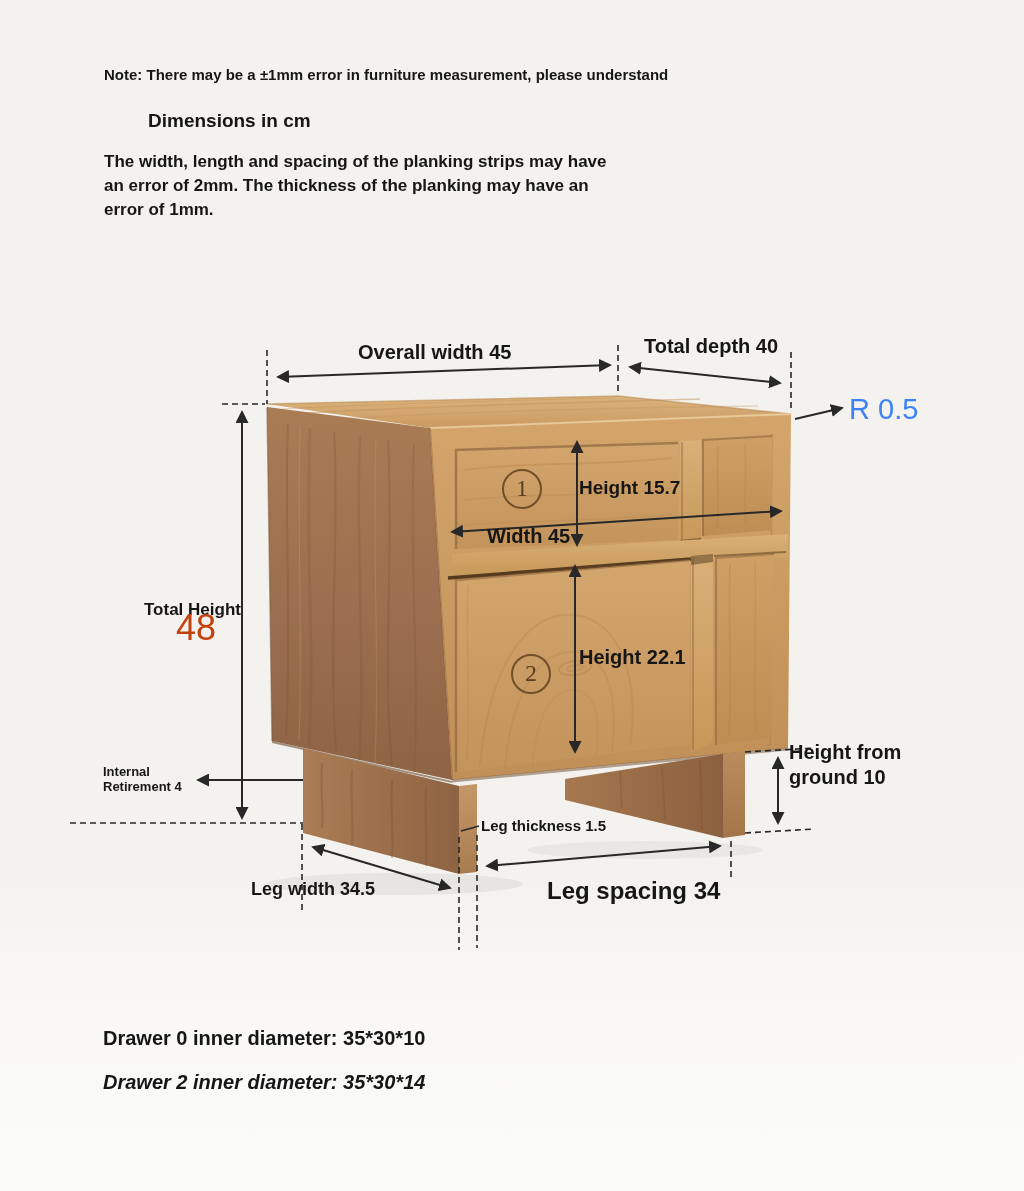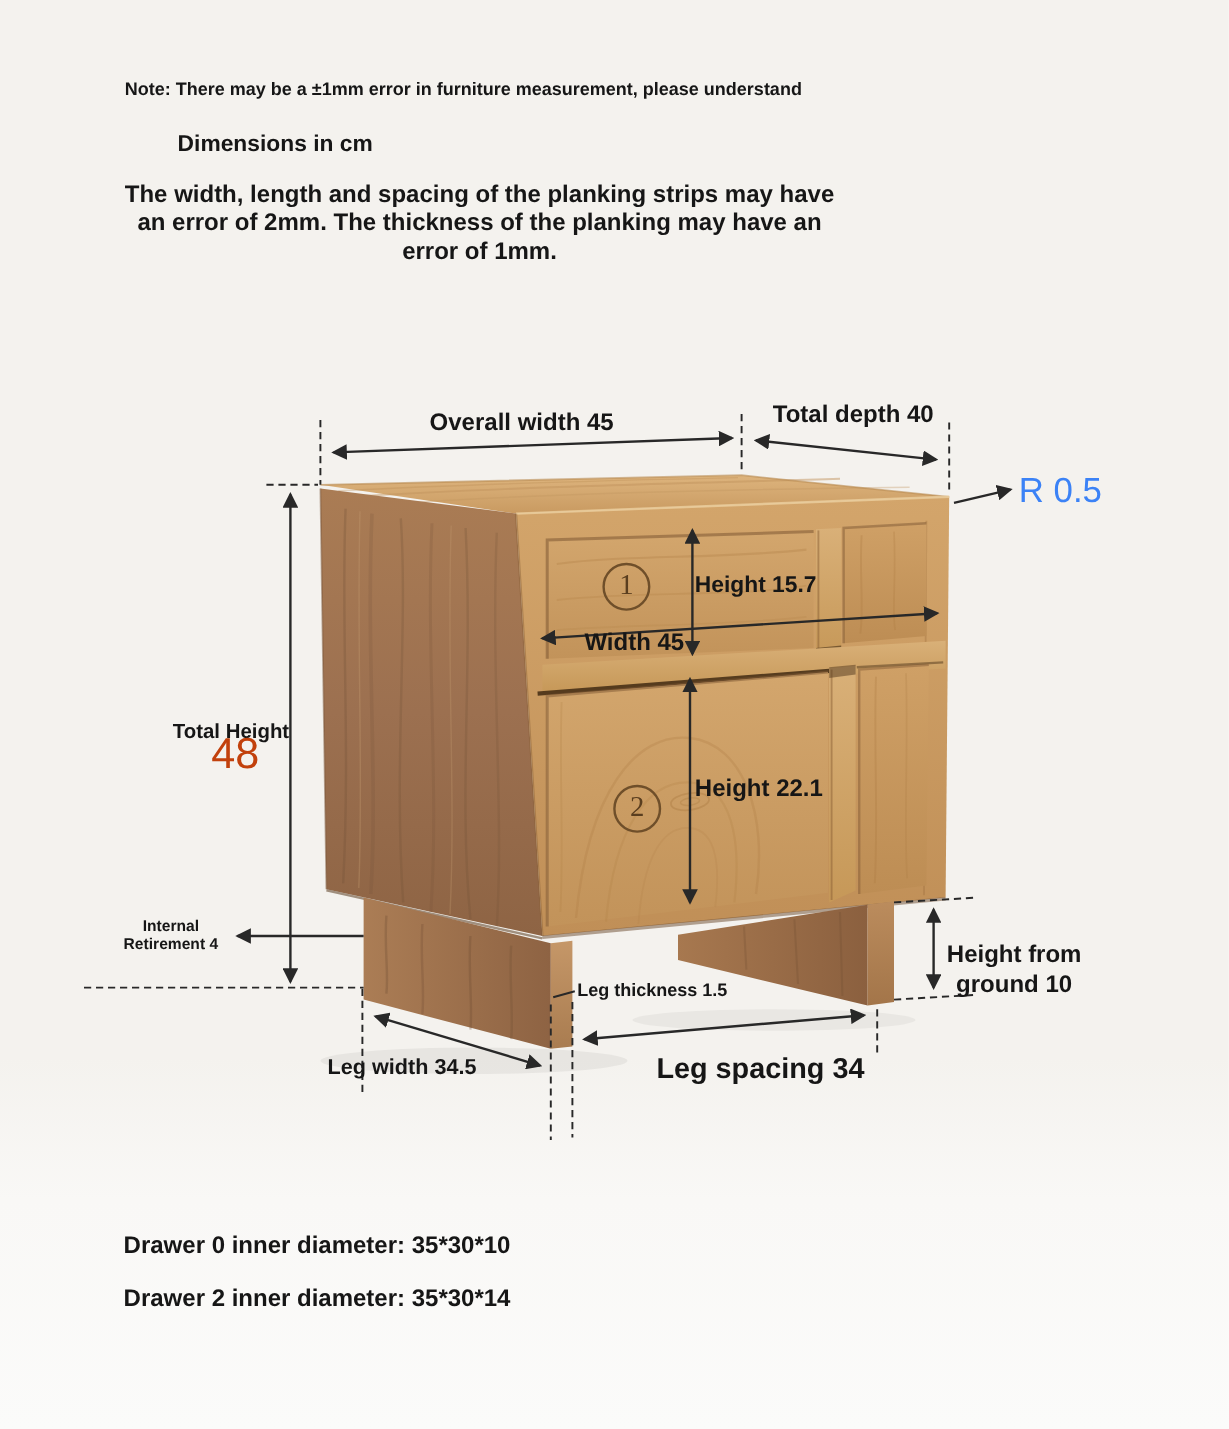--- a/index.html
+++ b/index.html
@@ -2,21 +2,21 @@
 <html><head>
 <meta charset="utf-8">
 <style>
   html,body{margin:0;padding:0;}
   body{
     width:1024px;height:1191px;position:relative;overflow:hidden;
     background:linear-gradient(180deg,#f4f2ee 0%,#f4f2ee 74%,#f9f8f6 84%,#fbfbfa 100%);
     font-family:"Liberation Sans", sans-serif;color:#161616;
   }
   #scene{position:absolute;left:0;top:0;}
-  .lbl{position:absolute;font-weight:bold;white-space:pre-line;line-height:1.22;text-align:center;}
+  .lbl{position:absolute;font-weight:bold;white-space:pre-line;line-height:1.22;}
   .thin{font-weight:normal;}
   .circle-num{
     position:absolute;border:2px solid #6f4f2a;border-radius:50%;
     width:36px;height:36px;text-align:center;line-height:35px;
     color:#5a3e1f;font-family:"Liberation Serif", serif;font-size:24px;
     background:transparent;
   }
 </style>
 </head>
 <body>
@@ -238,21 +238,21 @@
       <line x1="731" y1="841" x2="731" y2="879" stroke-width="1.6" stroke-dasharray="6 4"></line>
       <line x1="487" y1="866" x2="720" y2="846" marker-start="url(#arw)" marker-end="url(#arw)"></line>
     </g>
   </g>
 </svg>
 
 <div class="lbl" style="left:104px;top:66px;font-size:15px;">Note: There may be a ±1mm error in furniture measurement, please understand</div>
 
 <div class="lbl" style="left:104px;top:109px;font-size:19px;margin-left:44px;">Dimensions in cm</div>
 
-<div class="lbl" style="left:104px;top:150px;font-size:20px;line-height:24px;">The width, length and spacing of the planking strips may have
+<div class="lbl" style="left:104px;top:150px;font-size:17px;line-height:24px;">The width, length and spacing of the planking strips may have
 an error of 2mm. The thickness of the planking may have an
 error of 1mm.</div>
 
 <div class="lbl" style="left:358px;top:340px;font-size:20px;">Overall width 45</div>
 
 <div class="lbl" style="left:644px;top:334px;font-size:20px;">Total depth 40</div>
 
 <div class="lbl thin" style="left:849px;top:392px;font-size:29px;color:#3b82f6;">R 0.5</div>
 
 <div class="lbl" style="left:144px;top:589px;font-size:17px;margin-top:11px;">Total Height</div>
@@ -265,24 +265,24 @@
 
 <div class="lbl" style="left:487px;top:524px;font-size:20px;">Width 45</div>
 
 <div class="circle-num" style="left:511px;top:654px;">2</div>
 
 <div class="lbl" style="left:579px;top:645px;font-size:20px;">Height 22.1</div>
 
 <div class="lbl" style="left:103px;top:764px;font-size:13px;line-height:15px;">Internal
 Retirement 4</div>
 
-<div class="lbl" style="left:789px;top:784px;font-size:20px;line-height:25px;">Height from
+<div class="lbl" style="left:789px;top:740px;font-size:20px;line-height:25px;">Height from
 ground 10</div>
 
 <div class="lbl" style="left:481px;top:817px;font-size:15px;">Leg thickness 1.5</div>
 
-<div class="lbl" style="left:273px;top:879px;font-size:18px;">Leg width 34.5</div>
+<div class="lbl" style="left:251px;top:879px;font-size:18px;">Leg width 34.5</div>
 
 <div class="lbl" style="left:547px;top:876px;font-size:24px;">Leg spacing 34</div>
 
 <div class="lbl" style="left:103px;top:1026px;font-size:20px;">Drawer 0 inner diameter: 35*30*10</div>
 
-<div class="lbl" style="left:103px;top:1070px;font-size:20px;">Drawer 2 inner diameter: 35*30*14</div>
+<div class="lbl" style="left:103px;top:1070px;font-size:20px;font-style:italic;">Drawer 2 inner diameter: 35*30*14</div>
 
 </body></html>

